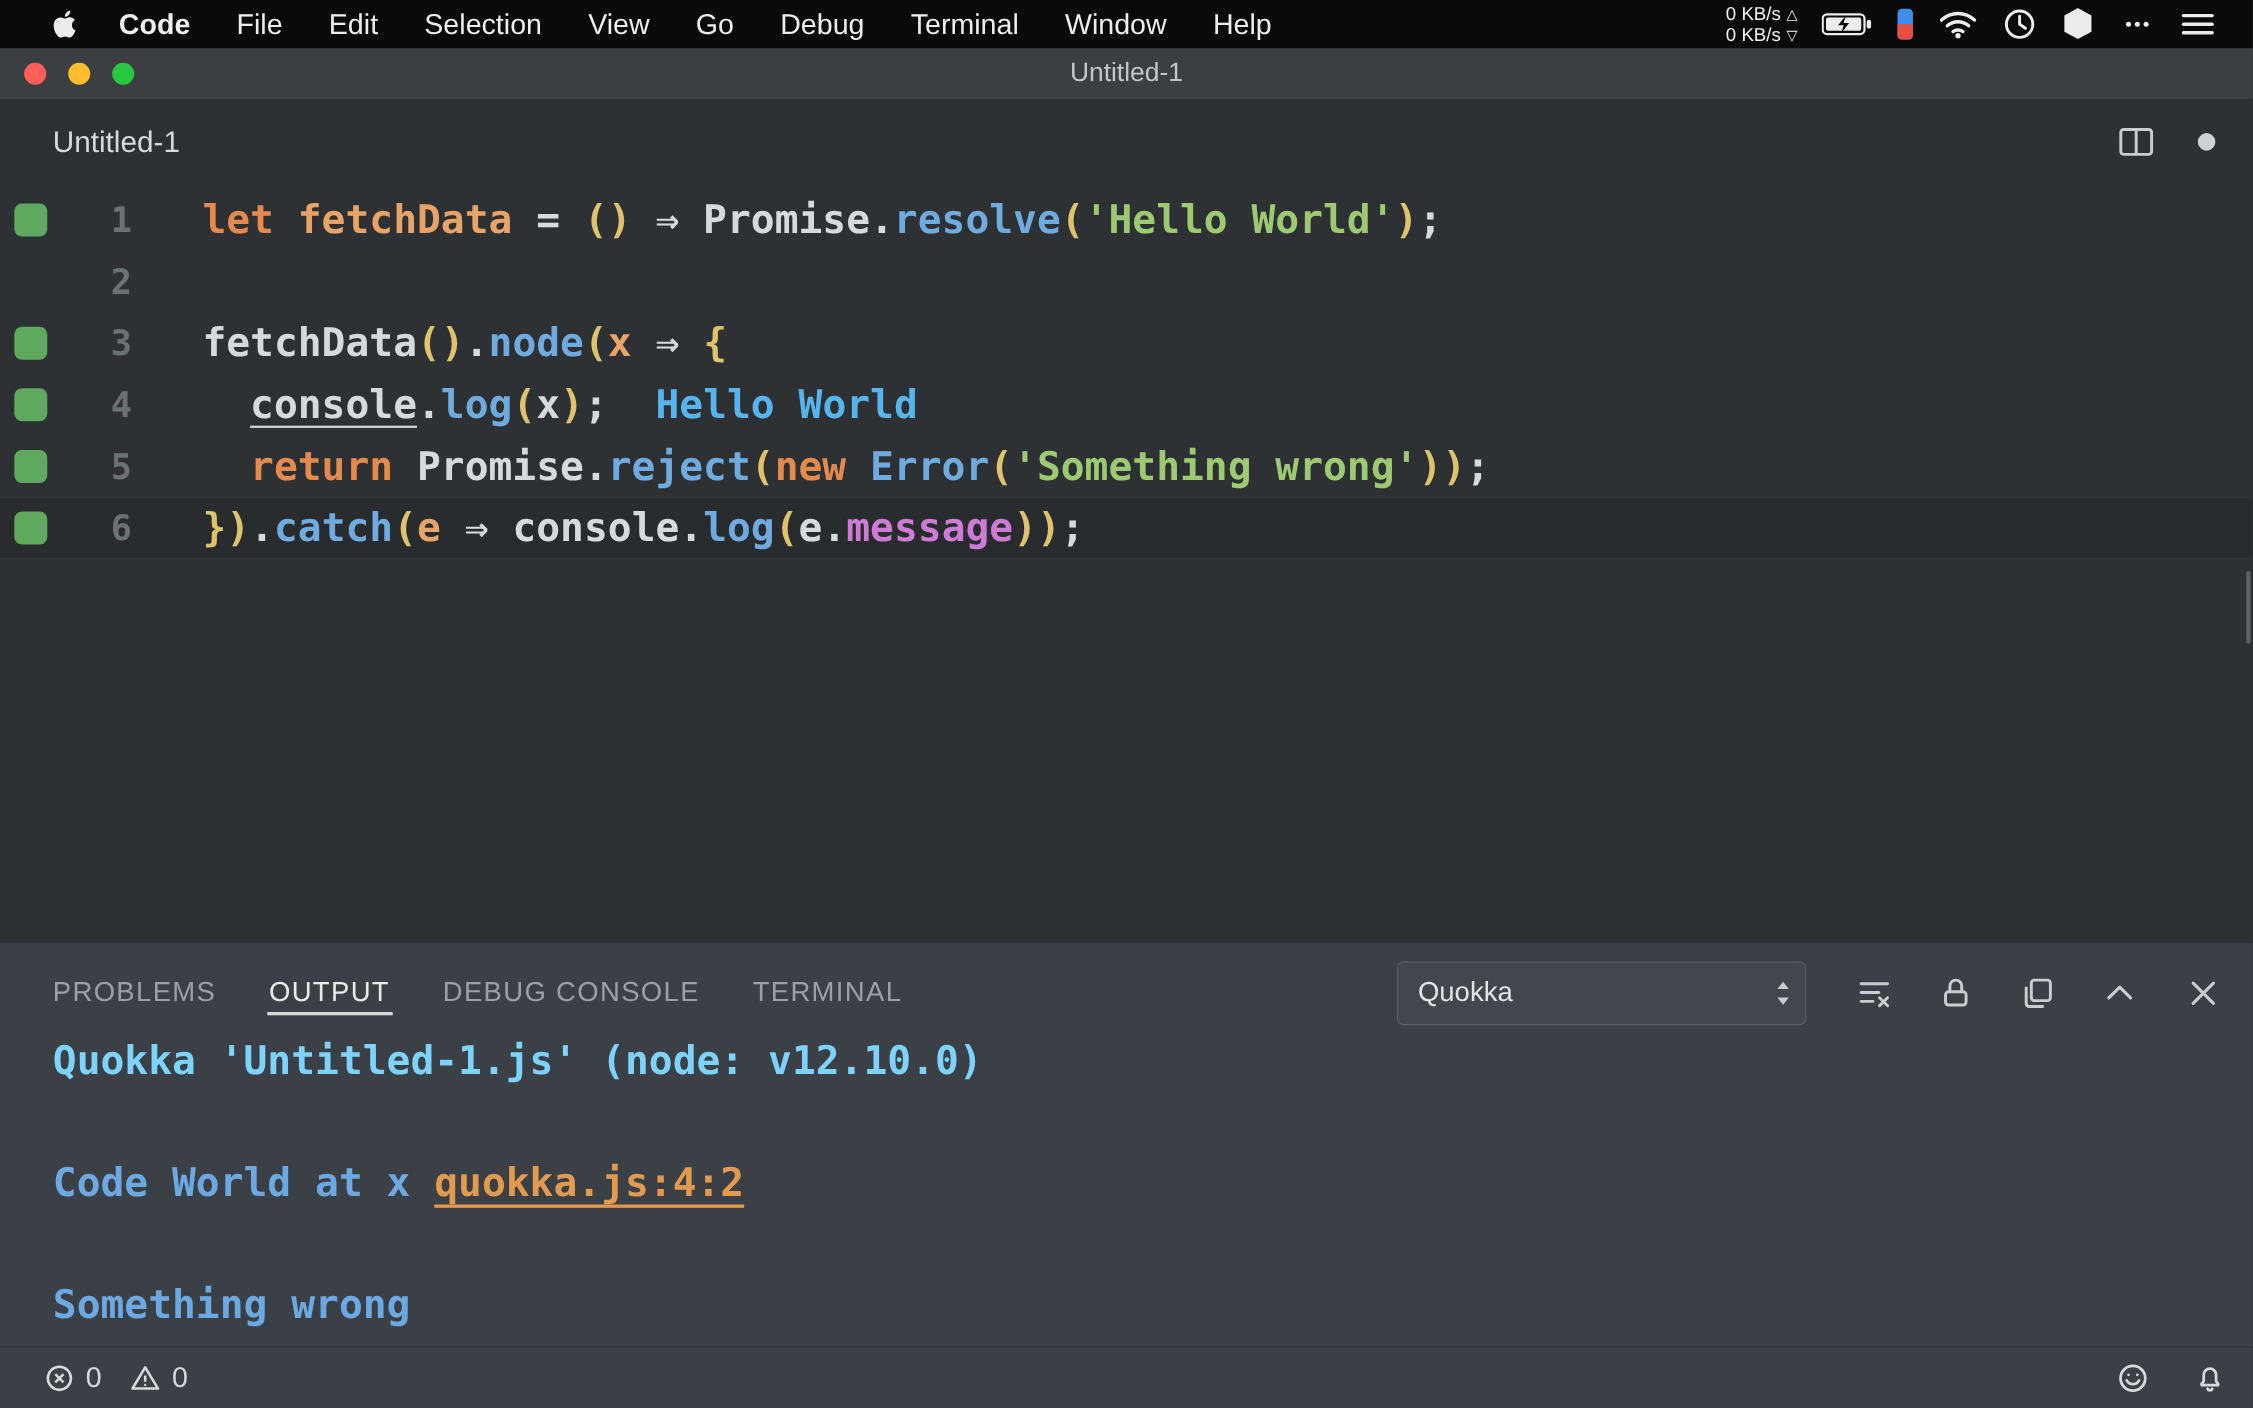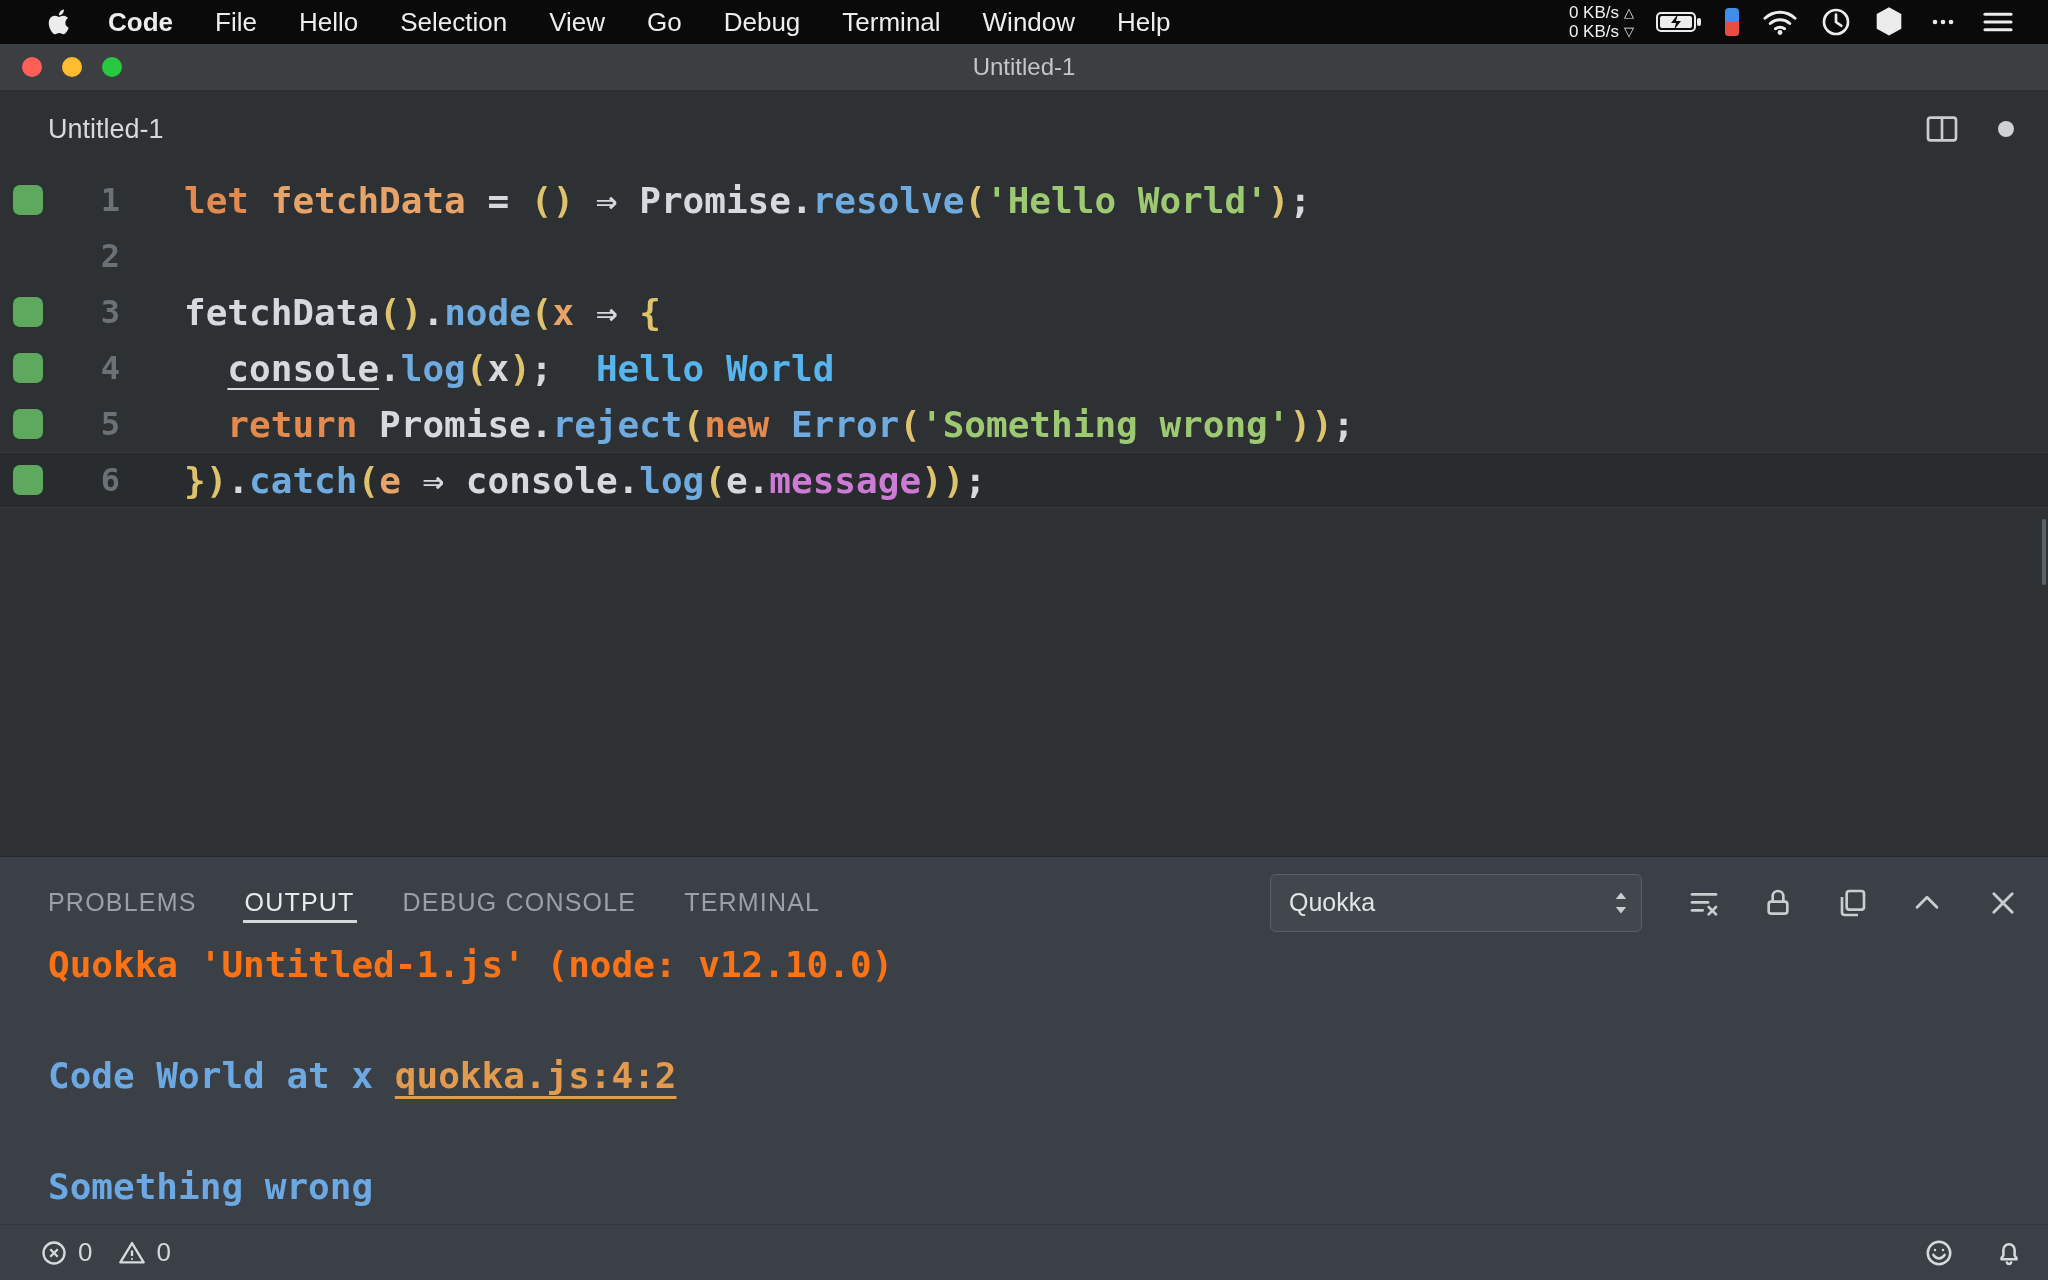--- a/index.html
+++ b/index.html
@@ -68,21 +68,21 @@
   .channel-select { margin-left:auto; width:372px; height:58px; background:#42474d;
           border:1px solid #5a6066; border-radius:6px; display:flex; align-items:center;
           padding:0 12px 0 18px; color:#e2e5e7; font-size:25px; cursor:pointer; }
   .channel-select .sel-arrows { margin-left:auto; display:flex; }
   .panel-actions { display:flex; align-items:center; gap:42px; margin-left:46px; }
   .pa-icon { display:flex; align-items:center; cursor:pointer; }
 
   .panel-output { padding:10px 0 0 48px; font-family:"DejaVu Sans Mono", monospace;
           font-weight:bold; font-size:36px; }
   .out-line { height:111px; line-height:44px; white-space:pre; }
-  .ot-salmon { color:#f97316; }
+  .ot-salmon { color:#7dd3fc; }
   .ot-blue   { color:#6ca9e3; }
   .ot-link   { color:#e29b4e; text-decoration:underline; text-underline-offset:8px;
                text-decoration-thickness:3px; cursor:pointer;margin-top:48px; }
 
   
   .statusbar { height:56px; background:#3b4046; border-top:1px solid #32363a;
           display:flex; align-items:center; padding:0 24px 0 40px;
           color:#d3d7d9; font-size:26px; }
   .sb-left { display:flex; align-items:center; gap:26px; }
   .sb-group { display:flex; align-items:center; gap:10px; cursor:pointer; }
@@ -101,21 +101,21 @@
     <span>
       <svg width="26" height="30" viewBox="0 0 17 20" fill="#ececec">
           <path d="M14.1 10.6c0-2.1 1.7-3.1 1.8-3.2-1-1.4-2.5-1.6-3-1.6-1.3-.1-2.5.8-3.1.8-.6 0-1.6-.8-2.7-.7-1.4 0-2.7.8-3.4 2-1.4 2.5-.4 6.2 1 8.2.7 1 1.5 2.1 2.6 2 1 0 1.4-.7 2.7-.7s1.6.7 2.7.7c1.1 0 1.8-1 2.5-2 .8-1.2 1.1-2.3 1.1-2.4 0 0-2.2-.8-2.2-3.1z"></path>
           <path d="M12.3 4.3c.6-.7.9-1.6.8-2.6-.8 0-1.8.6-2.4 1.3-.5.6-1 1.6-.9 2.5 1 .1 1.9-.5 2.5-1.2z"></path>
         </svg>
     </span>
   </span>
   <div class="menu-items" id="menu-items">
       <span class="menu-item bold">Code</span>
       <span class="menu-item">File</span>
-      <span class="menu-item">Hello</span>
+      <span class="menu-item">Edit</span>
       <span class="menu-item">Selection</span>
       <span class="menu-item">View</span>
       <span class="menu-item">Go</span>
       <span class="menu-item">Debug</span>
       <span class="menu-item">Terminal</span>
       <span class="menu-item">Window</span>
       <span class="menu-item">Help</span>
     </div>
   <div class="menu-status">
     <div class="net">

